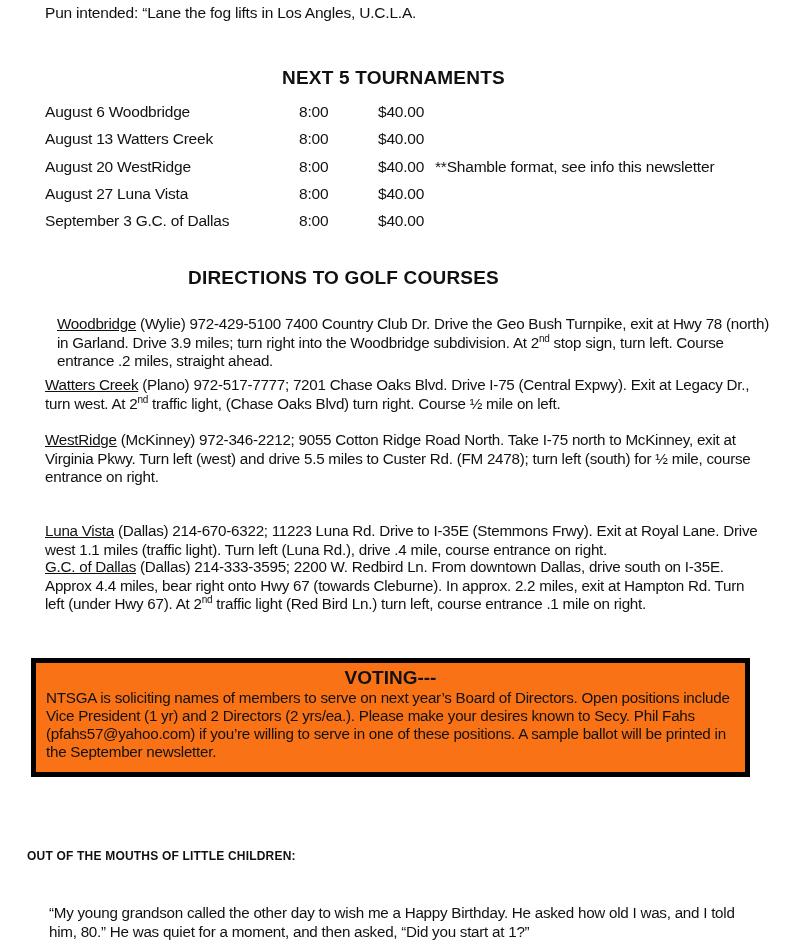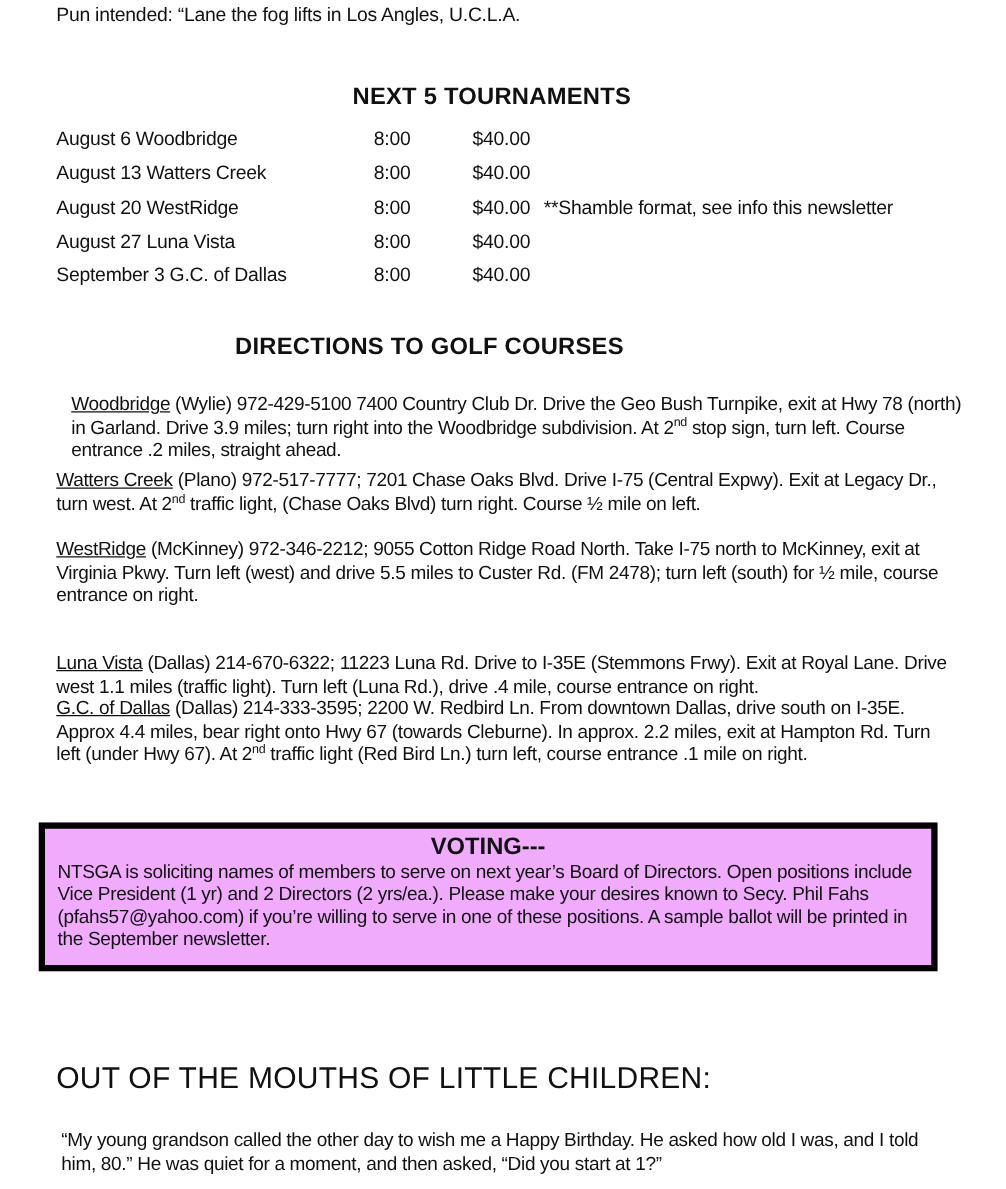--- a/index.html
+++ b/index.html
@@ -17,25 +17,25 @@
   .c-date { left: 0; }
   .c-time { left: 238px; margin-left: 16px; }
   .c-fee { left: 333px; }
   .c-note { left: 390px; }
   .h-dir { left: 188px; top: 267px; }
   .para { position: absolute; left: 45px; width: 716px; font-size: 15.2px; line-height: 18.5px; letter-spacing: -0.25px; }
   .para u { text-decoration: underline; }
   sup { font-size: 10px; line-height: 0; vertical-align: 6px; }
   .vote-box {
     position: absolute; left: 31px; top: 658px; width: 709px; height: 109px;
-    border: 5px solid #000000; background: #f0abfc;
+    border: 5px solid #000000; background: #f97316;
   }
   .vote-title { text-align: center; font-weight: bold; font-size: 19px; margin-top: 4px; line-height: 22px; }
   .vote-body { padding: 0 10px 0 10px; font-size: 15.2px; line-height: 18px; letter-spacing: -0.25px; }
-  .h-kids { left: 45px; top: 849px; font-weight: normal; font-size: 24px; letter-spacing: 0.2px; }
+  .h-kids { left: 27px; top: 849px; font-weight: bold; font-size: 12px; letter-spacing: 0.2px; }
   .kids-para { top: 900px; }
 </style>
 </head>
 <body>
 
 <div class="abs pun">Pun intended: “Lane the fog lifts in Los Angles, U.C.L.A.</div>
 
 <div class="abs h-center h-tourn">NEXT 5 TOURNAMENTS</div>
 
 <div>

